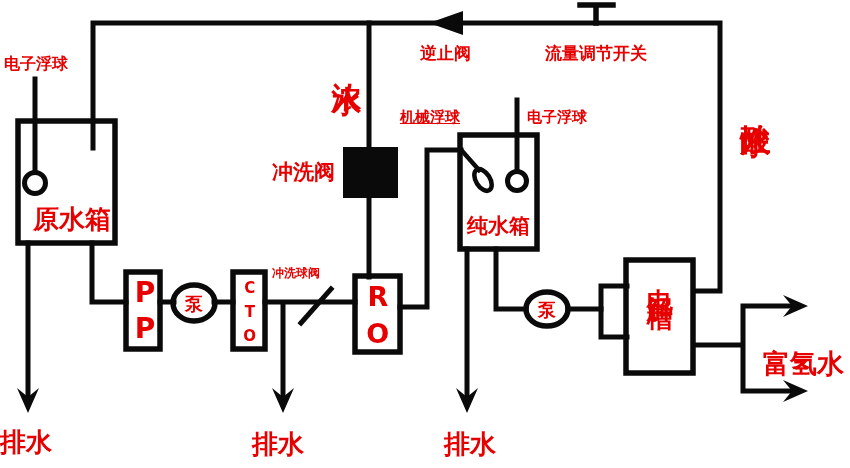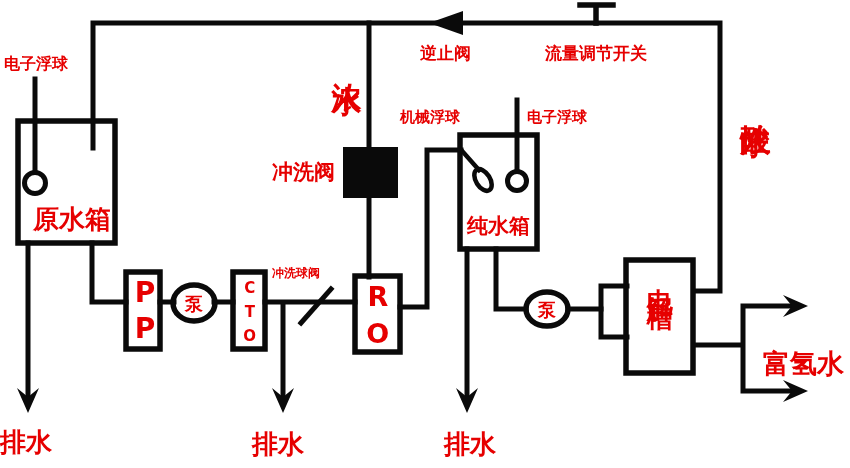--- a/index.html
+++ b/index.html
@@ -97,21 +97,21 @@
   <div class="lbl" style="left:33px;top:206px;font-size:26px;">原水箱</div>
 
   <div class="lbl vert" style="left:331px;top:59px;font-size:30px;letter-spacing:2px;">浓水</div>
 
   <div class="lbl" style="left:420px;top:45px;font-size:17px;">逆止阀</div>
 
   <div class="lbl" style="left:545px;top:45px;font-size:17px;">流量调节开关</div>
 
   <div class="lbl" style="left:272px;top:161px;font-size:21px;">冲洗阀</div>
 
-  <div class="lbl" style="left:400px;top:110px;font-size:15px;">机械浮球</div>
+  <div class="lbl" style="left:400px;top:110px;font-size:15px;text-decoration:underline;">机械浮球</div>
 
   <div class="lbl" style="left:527px;top:110px;font-size:15px;">电子浮球</div>
 
   <div class="lbl" style="left:467px;top:215px;font-size:21px;">纯水箱</div>
 
   <div class="lbl vert" style="left:740px;top:99px;font-size:30px;letter-spacing:2px;">酸性水</div>
 
   <div class="lbl vert" style="left:130px;top:276px;font-size:28px;letter-spacing:3px;">PP</div>
 
   <div class="lbl center" style="left:194px;top:304px;font-size:18px;">泵</div>

